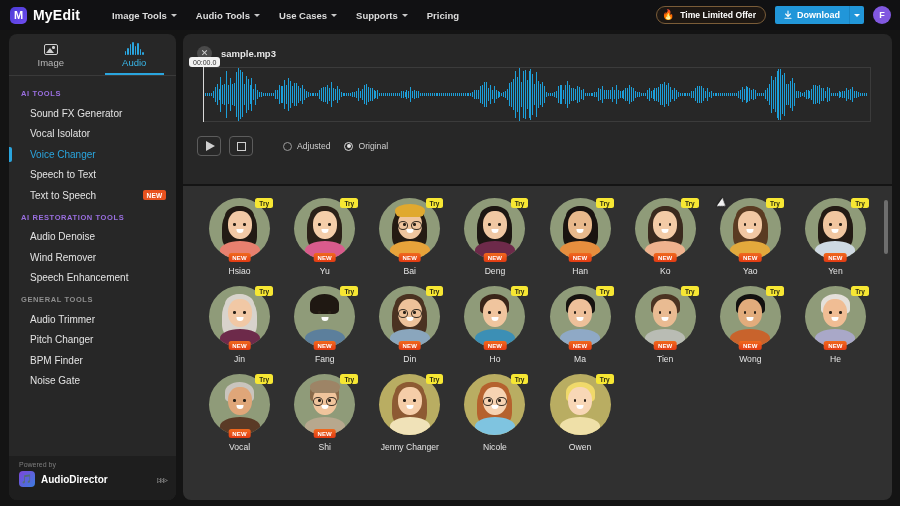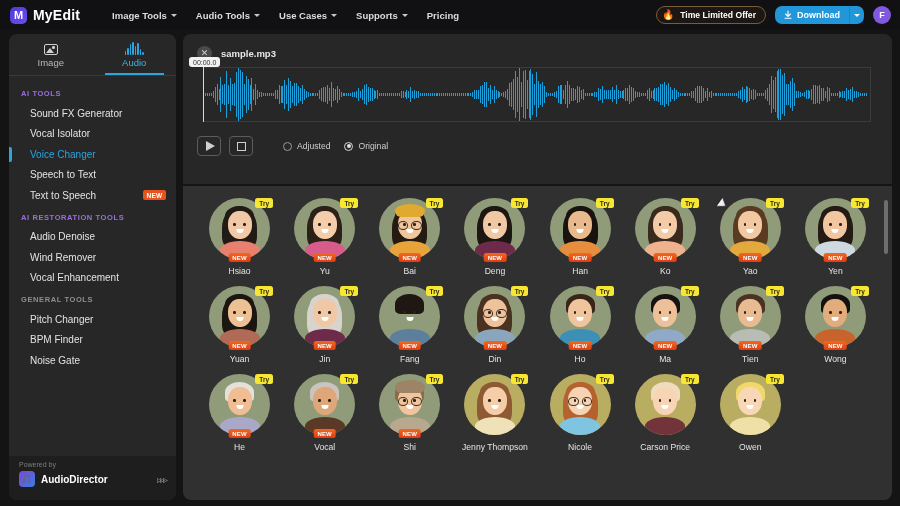--- a/index.html
+++ b/index.html
@@ -25,21 +25,21 @@
   .navitem { font-size:9.5px; color:#dcdcdc; display:flex; align-items:center;
              gap:4px; cursor:pointer; font-weight:bold; }
   .caret { width:0;height:0;border-left:3px solid transparent;
            border-right:3px solid transparent;border-top:3.5px solid #c9c9c9; }
   .topright { margin-left:auto; display:flex; align-items:center; gap:9px; margin-right:9px; }
   .offer { display:flex; align-items:center; gap:5px; height:18px;
            border:1px solid #7a5c38; border-radius:10px; padding:0 9px 0 6px;
            background:#1d1713; cursor:pointer; }
   .offer-ico { font-size:10px; line-height:1; }
   .offer-txt { font-size:8.6px; font-weight:bold; color:#fff; white-space:nowrap; }
-  .dlwrap { display:flex; align-items:center; height:18px; border-radius:7px;
+  .dlwrap { display:flex; align-items:center; height:18px; border-radius:2px;
             overflow:hidden; background:#2196d9; cursor:pointer; }
   .dlmain { display:flex; align-items:center; gap:4px; padding:0 9px 0 8px; height:100%; }
   .dl-txt { font-size:9px; color:#fff; font-weight:bold; }
   .dlsplit { width:15px; height:100%; display:flex; align-items:center;
              justify-content:center; border-left:1px solid #1b86c4; }
   .dlsplit .caret { border-top-color:#fff; }
   .avatarbtn { width:18px;height:18px;border-radius:50%;background:#8158e0;
                display:flex;align-items:center;justify-content:center;
                font-size:9px;color:#fff;font-weight:bold;cursor:pointer; }
 
@@ -252,23 +252,26 @@
           <span class="newtag">NEW</span>
         </div>
         <div class="section-title">AI RESTORATION TOOLS</div>
         <div class="mi">
           <span>Audio Denoise</span>
         </div>
         <div class="mi">
           <span>Wind Remover</span>
         </div>
         <div class="mi">
-          <span>Vocal Enhancement</span>
+          <span>Speech Enhancement</span>
         </div>
         <div class="section-title grey">GENERAL TOOLS</div>
+        <div class="mi">
+          <span>Audio Trimmer</span>
+        </div>
         <div class="mi">
           <span>Pitch Changer</span>
         </div>
         <div class="mi">
           <span>BPM Finder</span>
         </div>
         <div class="mi">
           <span>Noise Gate</span>
         </div>
       </div>
@@ -804,38 +807,20 @@
             </div>
             <div class="try">Try</div>
             <div class="newb">NEW</div>
           </div>
           <div class="cname">Yen</div>
         </div>
         <div class="card">
           <div class="circle-wrap">
             <div class="circle">
               <div class="face">
-                <div class="hair" style="left:13px;top:8px;width:35px;height:44px;background:#1c1611;border-radius:50% 50% 30% 30%;"></div>
-                <div class="hair" style="left:16px;top:8px;width:29px;height:20px;background:#1c1611;border-radius:50% 50% 20% 20%;"></div>
-                <div class="head" style="top:13px;width:24px;height:28px;background:#eec194;"></div>
-                <div class="eye" style="left:24px;top:25px;"></div>
-                <div class="eye" style="left:34px;top:25px;"></div>
-                <div class="mouth" style="top:31px;"></div>
-                <div class="body" style="width:40px;height:18px;background:#b06a55;"></div>
-              </div>
-            </div>
-            <div class="try">Try</div>
-            <div class="newb">NEW</div>
-          </div>
-          <div class="cname">Yuan</div>
-        </div>
-        <div class="card">
-          <div class="circle-wrap">
-            <div class="circle">
-              <div class="face">
                 <div class="hair" style="left:13px;top:8px;width:35px;height:44px;background:#d8d3cc;border-radius:50% 50% 30% 30%;"></div>
                 <div class="hair" style="left:16px;top:8px;width:29px;height:20px;background:#d8d3cc;border-radius:50% 50% 20% 20%;"></div>
                 <div class="head" style="top:13px;width:24px;height:28px;background:#f1c8a5;"></div>
                 <div class="eye" style="left:24px;top:25px;"></div>
                 <div class="eye" style="left:34px;top:25px;"></div>
                 <div class="mouth" style="top:31px;"></div>
                 <div class="body" style="width:40px;height:18px;background:#6d2a4a;"></div>
               </div>
             </div>
             <div class="try">Try</div>
@@ -1008,21 +993,21 @@
                 <div class="hair" style="left:16px;top:8px;width:29px;height:20px;background:#8d5a33;border-radius:50% 50% 20% 20%;"></div>
                 <div class="head" style="top:13px;width:24px;height:28px;background:#f5cda8;"></div>
                 <div class="eye" style="left:24px;top:25px;"></div>
                 <div class="eye" style="left:34px;top:25px;"></div>
                 <div class="mouth" style="top:31px;"></div>
                 <div class="body" style="width:40px;height:18px;background:#f0e2b8;"></div>
               </div>
             </div>
             <div class="try">Try</div>
           </div>
-          <div class="cname">Jenny Thompson</div>
+          <div class="cname">Jenny Changer</div>
         </div>
         <div class="card">
           <div class="circle-wrap">
             <div class="circle alt">
               <div class="face">
                 <div class="hair" style="left:13px;top:8px;width:35px;height:44px;background:#b5622e;border-radius:50% 50% 30% 30%;"></div>
                 <div class="hair" style="left:16px;top:8px;width:29px;height:20px;background:#b5622e;border-radius:50% 50% 20% 20%;"></div>
                 <div class="head" style="top:13px;width:24px;height:28px;background:#f6d3b2;"></div>
                 <div class="eye" style="left:24px;top:25px;"></div>
                 <div class="eye" style="left:34px;top:25px;"></div>
@@ -1032,36 +1017,20 @@
               </div>
             </div>
             <div class="try">Try</div>
           </div>
           <div class="cname">Nicole</div>
         </div>
         <div class="card">
           <div class="circle-wrap">
             <div class="circle alt">
               <div class="face">
-                <div class="hair" style="left:16px;top:8px;width:29px;height:20px;background:#efdcbe;border-radius:50% 50% 20% 20%;"></div>
-                <div class="head" style="top:13px;width:24px;height:28px;background:#f7d5b4;"></div>
-                <div class="eye" style="left:24px;top:25px;"></div>
-                <div class="eye" style="left:34px;top:25px;"></div>
-                <div class="mouth" style="top:31px;"></div>
-                <div class="body" style="width:40px;height:18px;background:#72333a;"></div>
-              </div>
-            </div>
-            <div class="try">Try</div>
-          </div>
-          <div class="cname">Carson Price</div>
-        </div>
-        <div class="card">
-          <div class="circle-wrap">
-            <div class="circle alt">
-              <div class="face">
                 <div class="hair" style="left:16px;top:8px;width:29px;height:20px;background:#f0d96a;border-radius:50% 50% 20% 20%;"></div>
                 <div class="head" style="top:13px;width:24px;height:28px;background:#f8d7b6;"></div>
                 <div class="eye" style="left:24px;top:25px;"></div>
                 <div class="eye" style="left:34px;top:25px;"></div>
                 <div class="mouth" style="top:31px;"></div>
                 <div class="body" style="width:40px;height:18px;background:#efe0a8;"></div>
               </div>
             </div>
             <div class="try">Try</div>
           </div>

